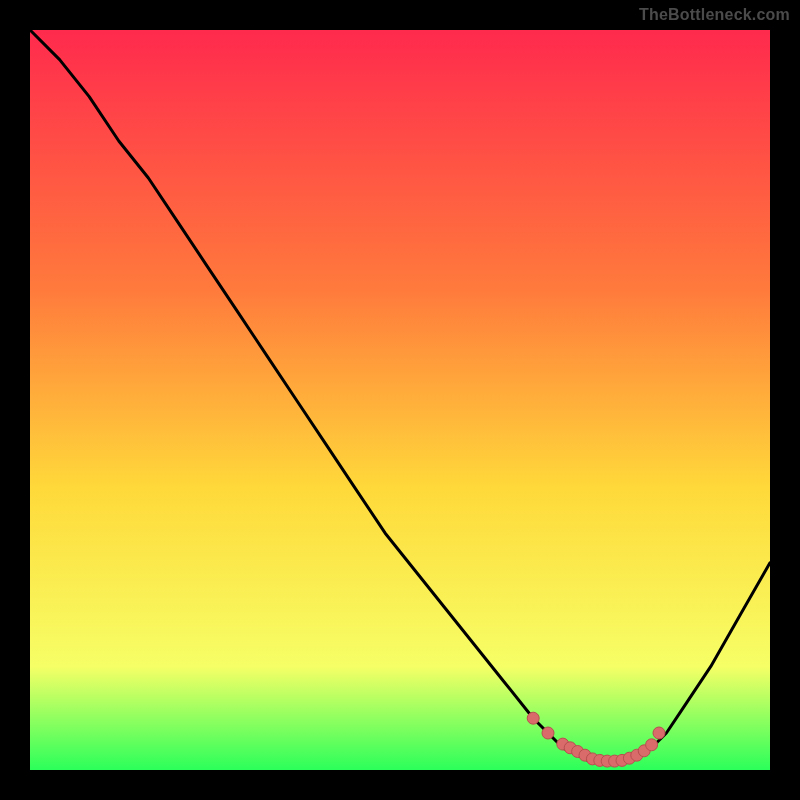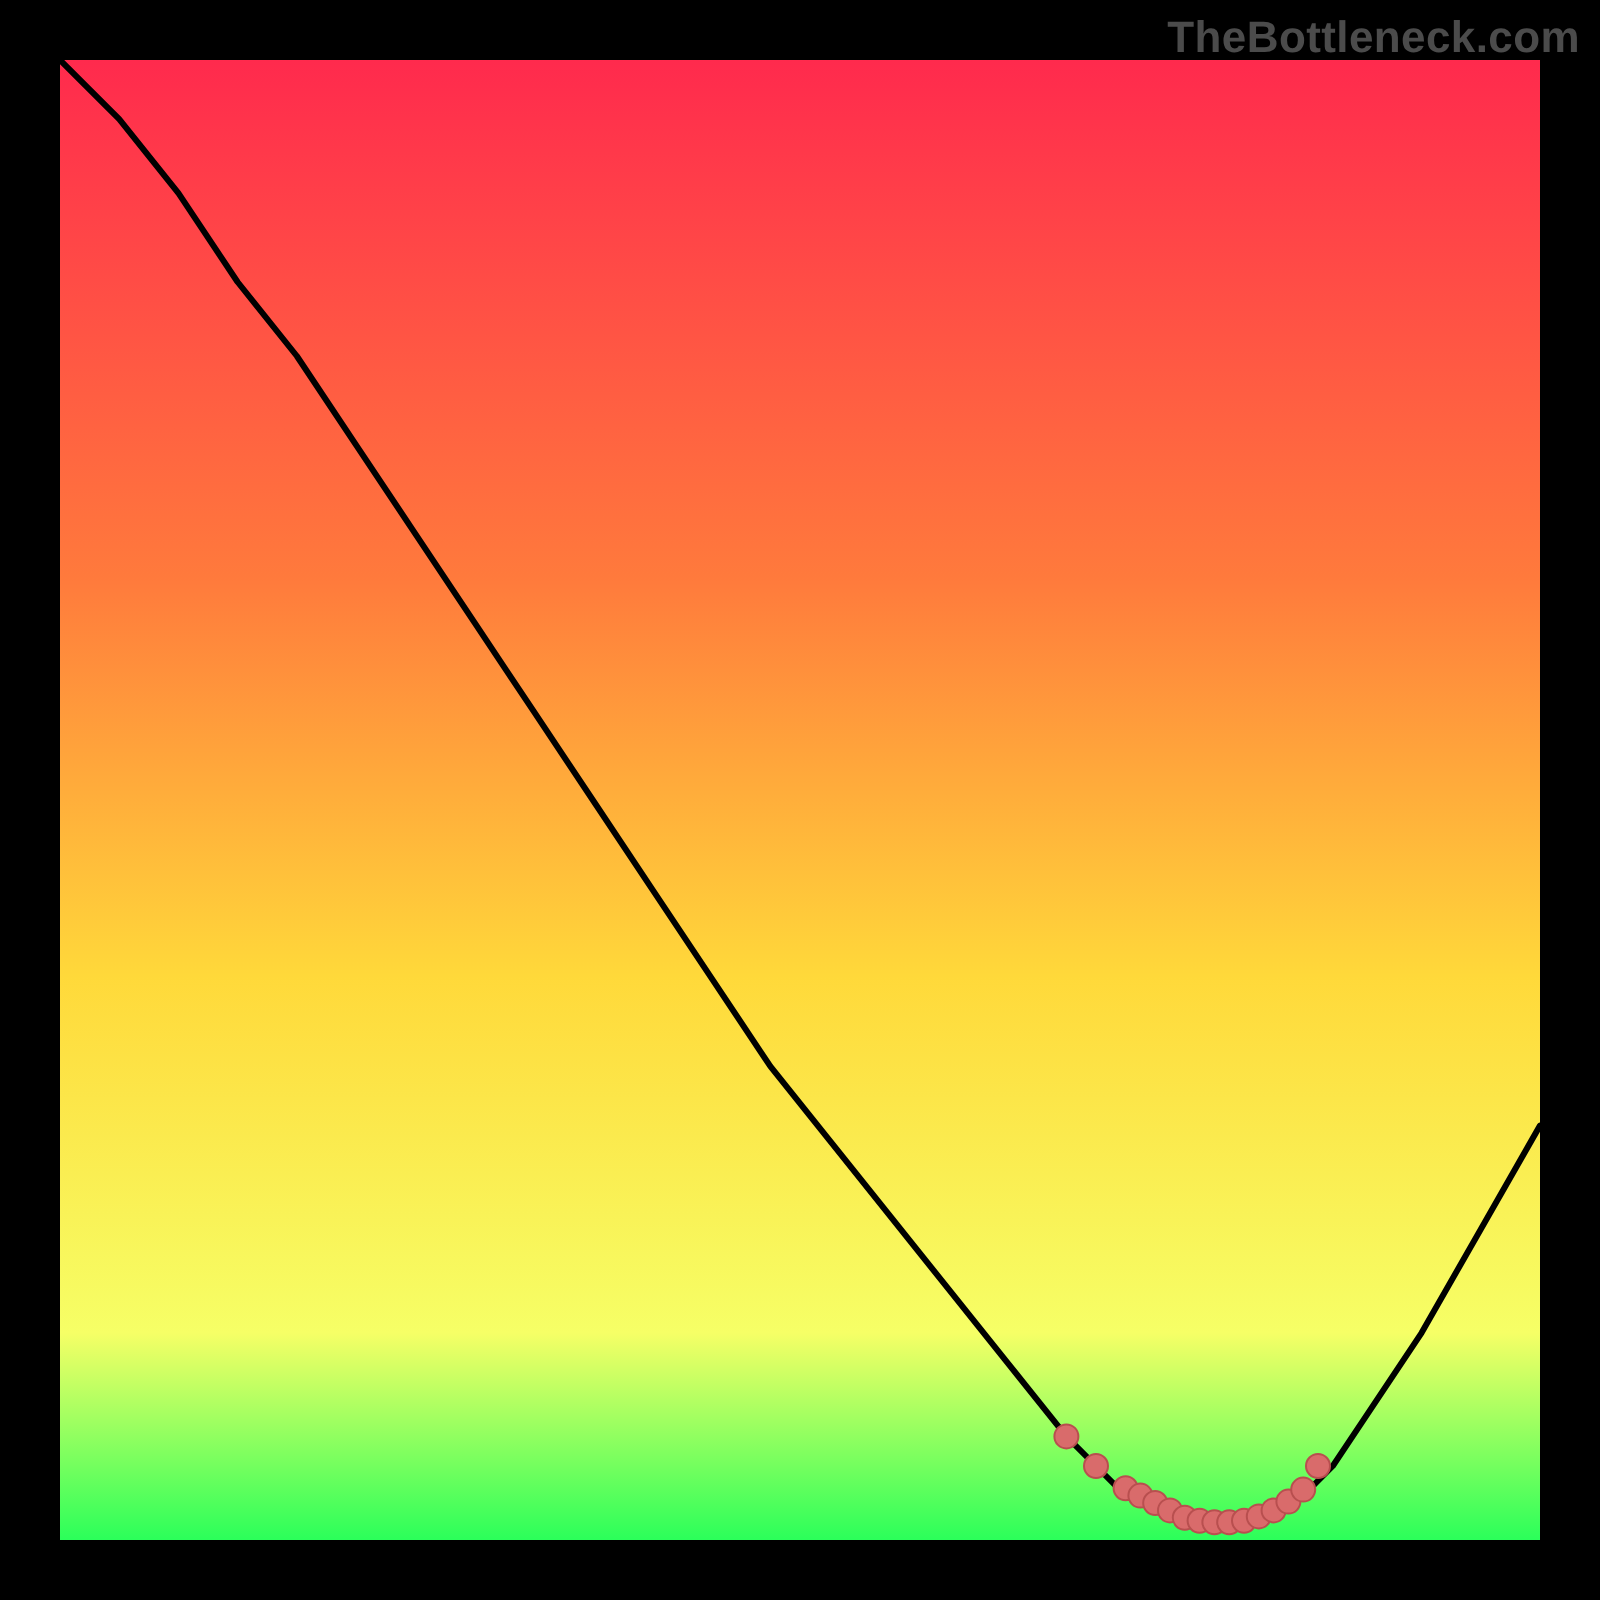--- a/index.html
+++ b/index.html
@@ -17,21 +17,21 @@
     top: 30px;
     width: 740px;
     height: 740px;
     background: #000;
   }
   .watermark {
     position: absolute;
     top: 6px;
     right: 10px;
     color: #4b4b4b;
-    font-size: 22px;
+    font-size: 16px;
     font-weight: 600;
     letter-spacing: 0.2px;
     user-select: none;
   }
   svg {
     display: block;
   }
 </style>
 </head>
 <body>

